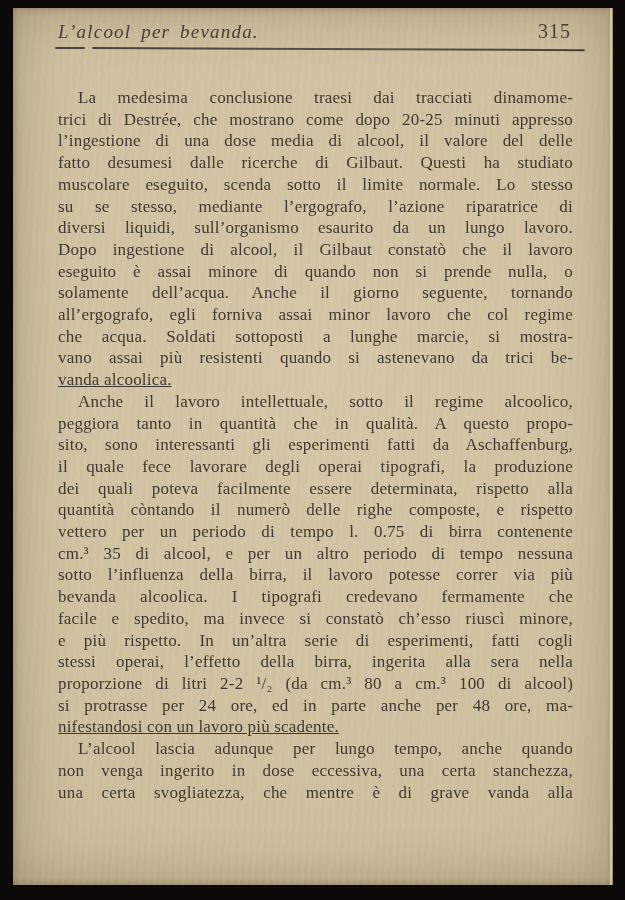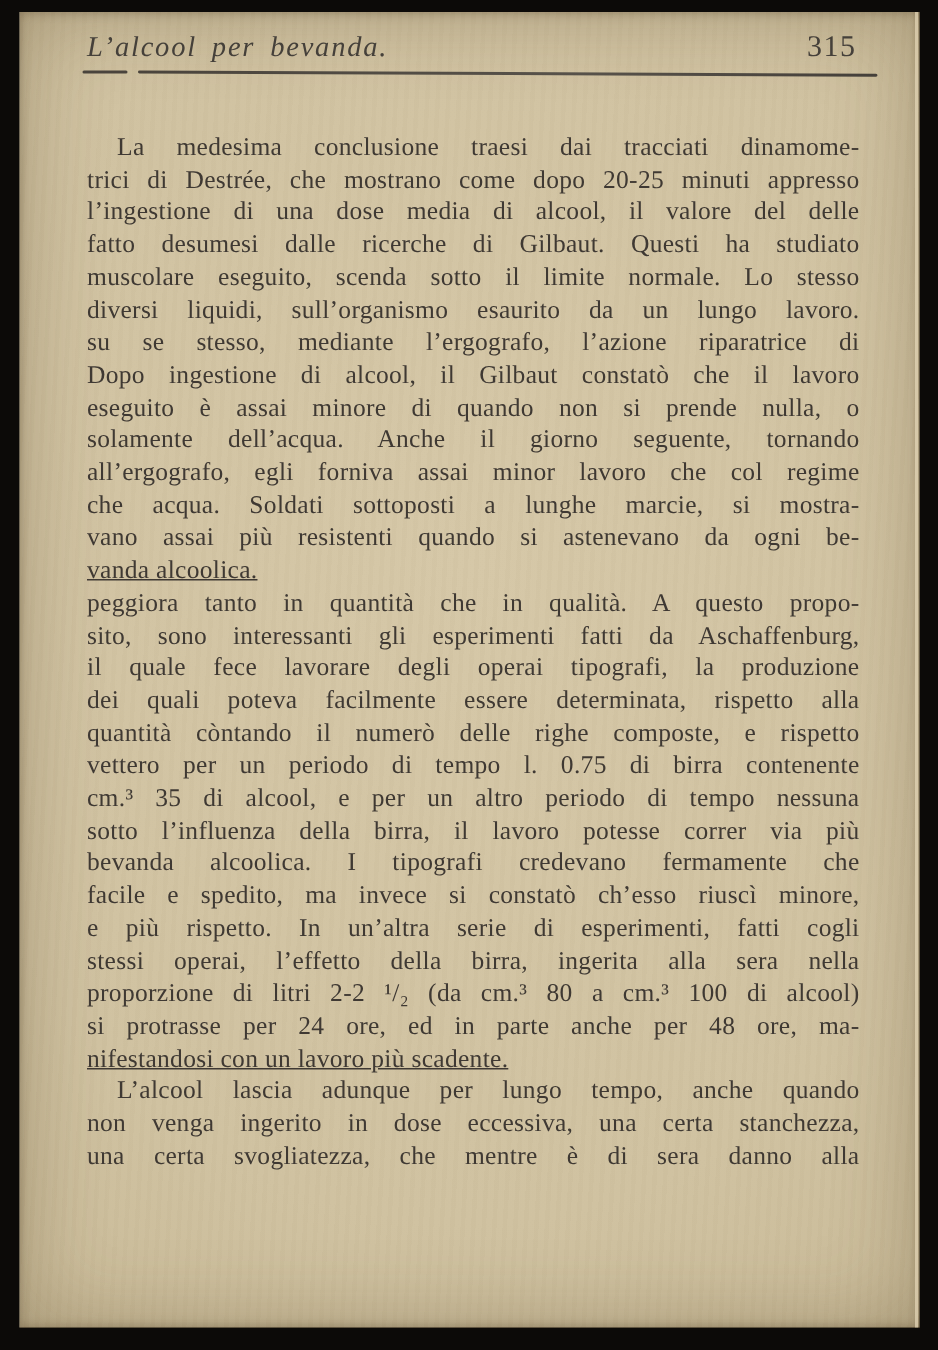--- a/index.html
+++ b/index.html
@@ -93,47 +93,48 @@
       </div>
     </div>
 
     <div class="text-column">
         <div class="paragraph">
           <div class="line first">La medesima conclusione traesi dai tracciati dinamome-</div>
           <div class="line">trici di Destrée, che mostrano come dopo 20-25 minuti appresso</div>
           <div class="line">l’ingestione di una dose media di alcool, il valore del delle</div>
           <div class="line">fatto desumesi dalle ricerche di Gilbaut. Questi ha studiato</div>
           <div class="line">muscolare eseguito, scenda sotto il limite normale. Lo stesso</div>
+          <div class="line">su se stesso, mediante l’ergografo, l’azione riparatrice di</div>
           <div class="line">diversi liquidi, sull’organismo esaurito da un lungo lavoro.</div>
-          <div class="line">su se stesso, mediante l’ergografo, l’azione riparatrice di</div>
           <div class="line">Dopo ingestione di alcool, il Gilbaut constatò che il lavoro</div>
           <div class="line">eseguito è assai minore di quando non si prende nulla, o</div>
           <div class="line">solamente dell’acqua. Anche il giorno seguente, tornando</div>
           <div class="line">all’ergografo, egli forniva assai minor lavoro che col regime</div>
           <div class="line">che acqua. Soldati sottoposti a lunghe marcie, si mostra-</div>
-          <div class="line">vano assai più resistenti quando si astenevano da ogni be-</div>
+          <div class="line">vano assai più resistenti quando si astenevano da trici be-</div>
           <div class="line short-last">vanda alcoolica.</div>
         </div>
         <div class="paragraph">
+          <div class="line first">Anche il lavoro intellettuale, sotto il regime alcoolico,</div>
           <div class="line">peggiora tanto in quantità che in qualità. A questo propo-</div>
           <div class="line">sito, sono interessanti gli esperimenti fatti da Aschaffenburg,</div>
           <div class="line">il quale fece lavorare degli operai tipografi, la produzione</div>
           <div class="line">dei quali poteva facilmente essere determinata, rispetto alla</div>
           <div class="line">quantità còntando il numerò delle righe composte, e rispetto</div>
           <div class="line">vettero per un periodo di tempo l. 0.75 di birra contenente</div>
           <div class="line">cm.³ 35 di alcool, e per un altro periodo di tempo nessuna</div>
           <div class="line">sotto l’influenza della birra, il lavoro potesse correr via più</div>
           <div class="line">bevanda alcoolica. I tipografi credevano fermamente che</div>
           <div class="line">facile e spedito, ma invece si constatò ch’esso riuscì minore,</div>
           <div class="line">e più rispetto. In un’altra serie di esperimenti, fatti cogli</div>
           <div class="line">stessi operai, l’effetto della birra, ingerita alla sera nella</div>
           <div class="line">proporzione di litri 2-2 ¹/₂ (da cm.³ 80 a cm.³ 100 di alcool)</div>
           <div class="line">si protrasse per 24 ore, ed in parte anche per 48 ore, ma-</div>
           <div class="line short-last">nifestandosi con un lavoro più scadente.</div>
         </div>
         <div class="paragraph">
           <div class="line first">L’alcool lascia adunque per lungo tempo, anche quando</div>
           <div class="line">non venga ingerito in dose eccessiva, una certa stanchezza,</div>
-          <div class="line">una certa svogliatezza, che mentre è di sera danno alla</div>
+          <div class="line">una certa svogliatezza, che mentre è di grave vanda alla</div>
         </div>
       </div>
   </div>
 </div>
 
 </body></html>

